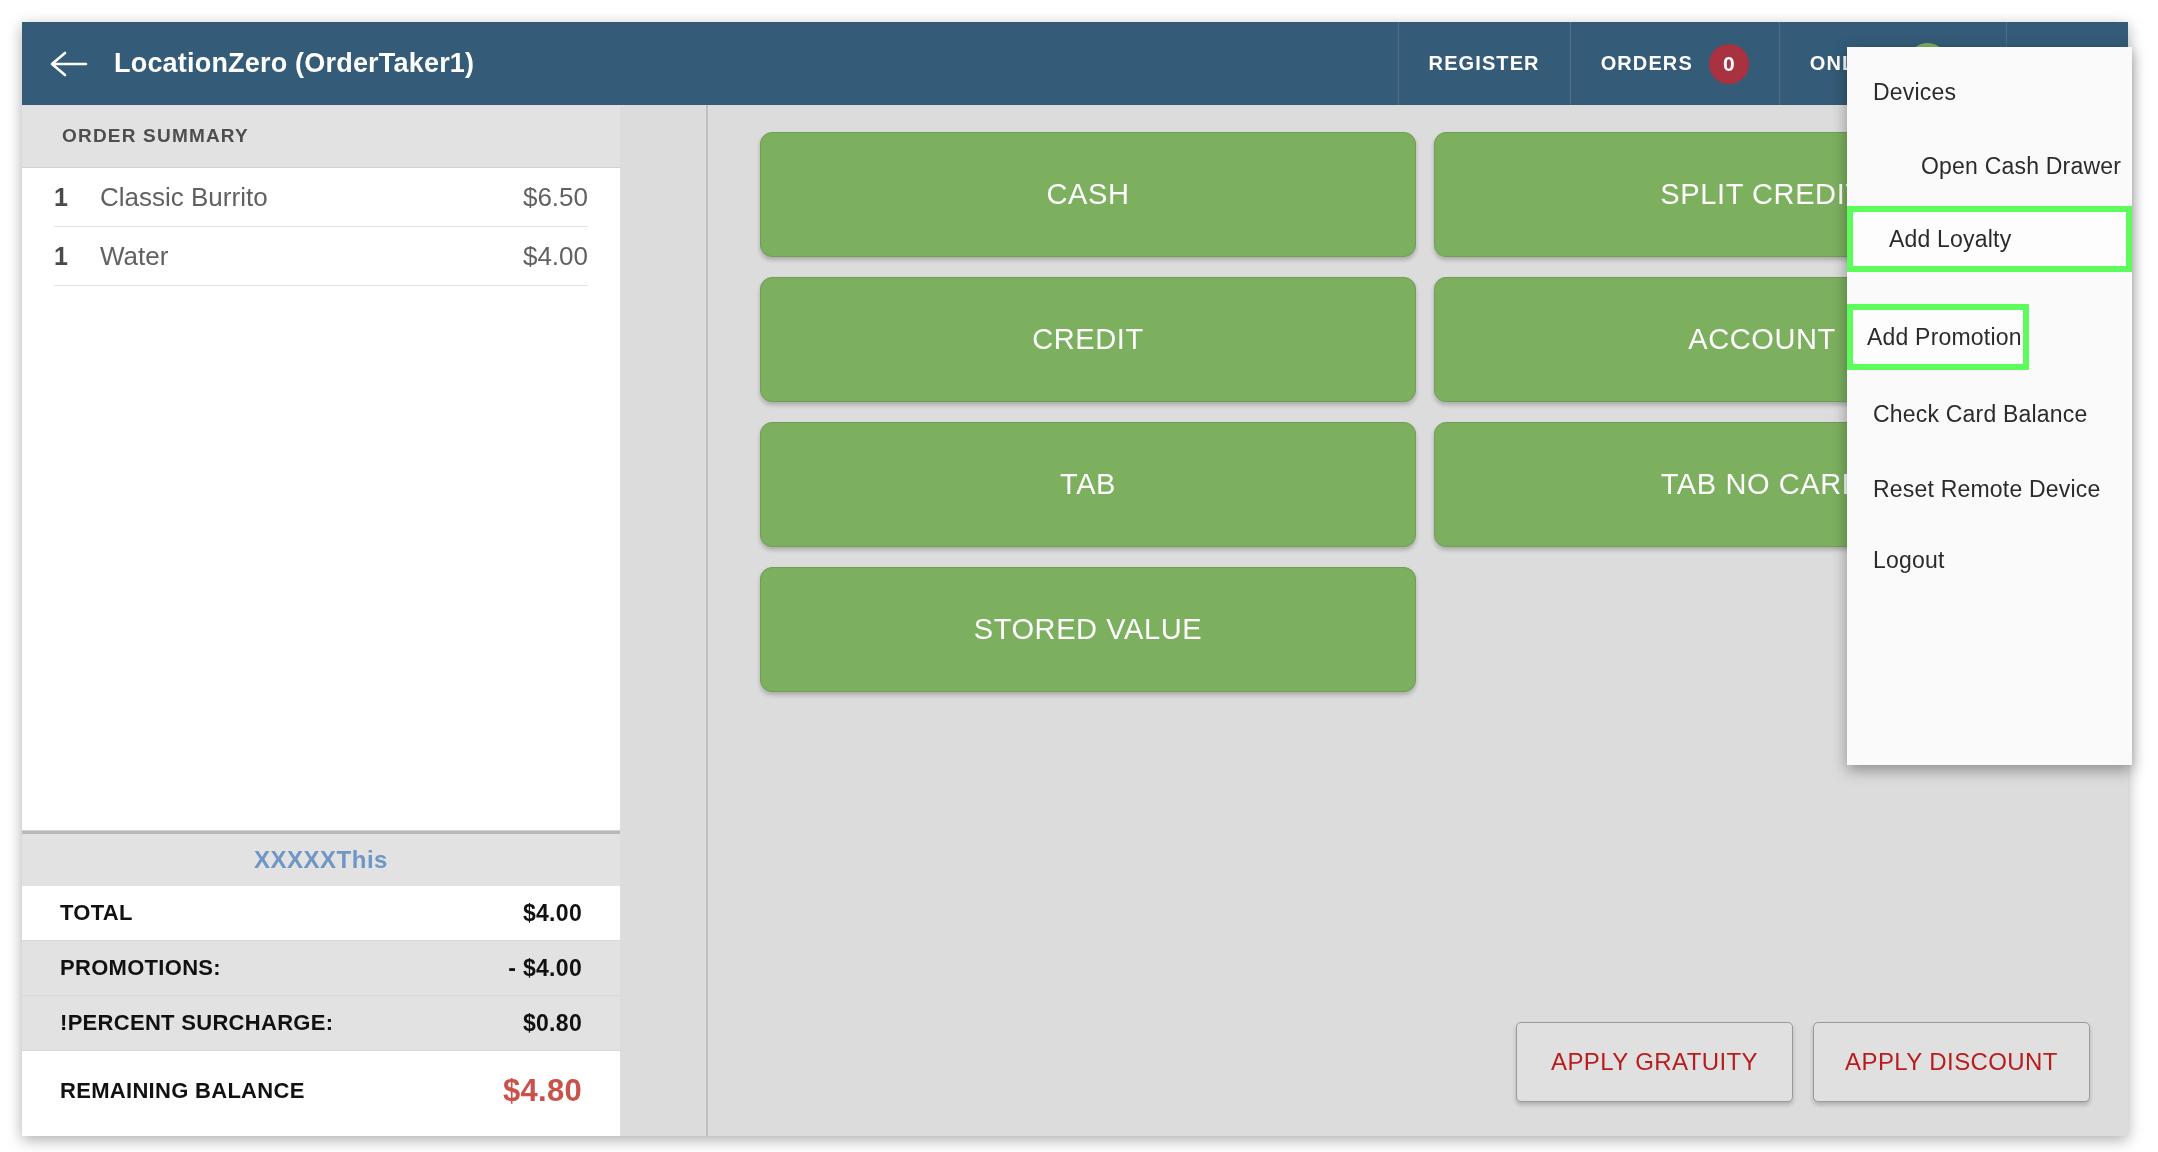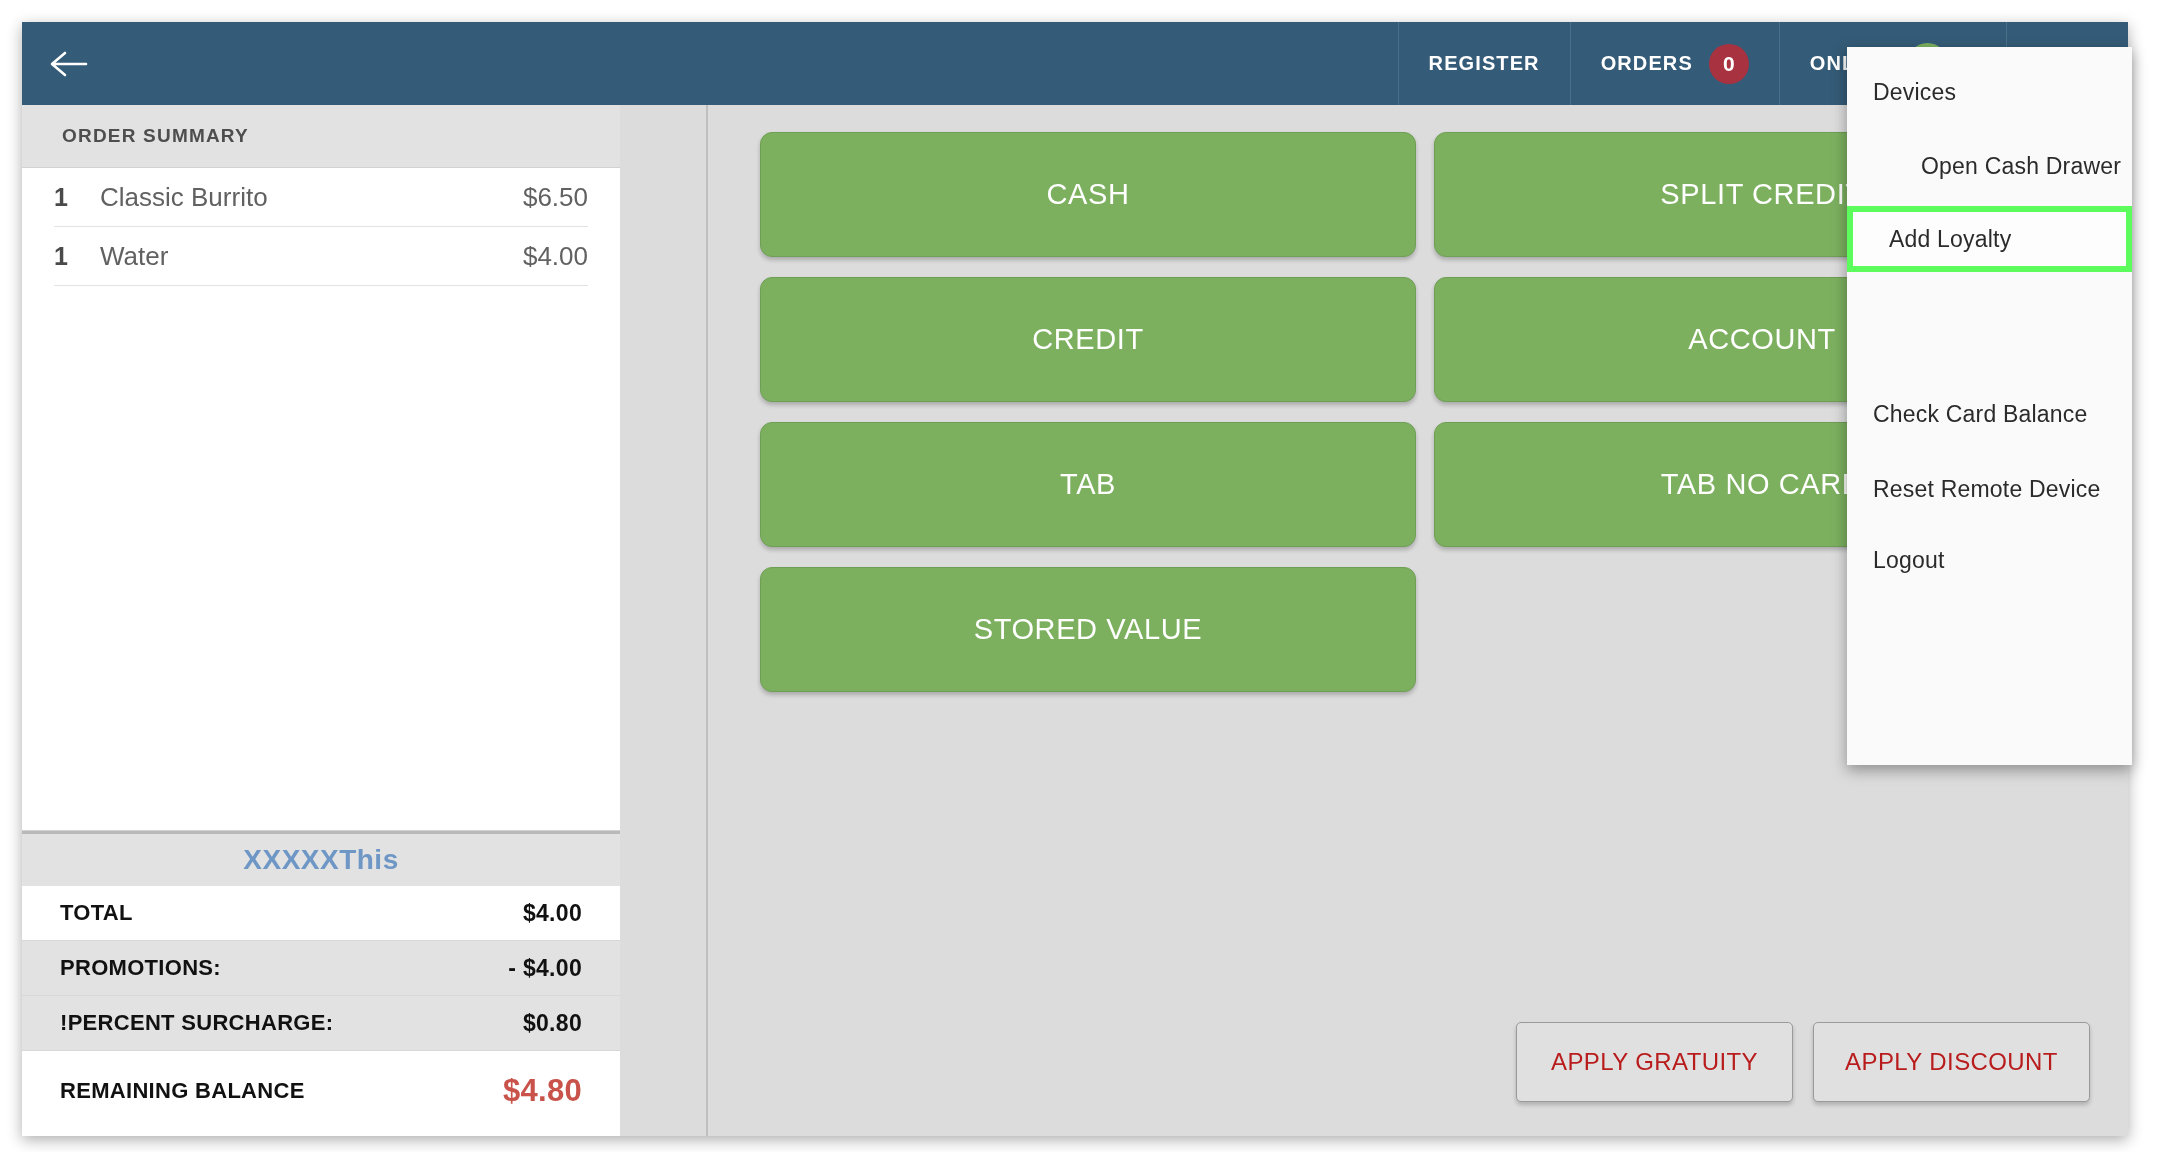--- a/index.html
+++ b/index.html
@@ -162,21 +162,21 @@
   .order-item .price { font-size: 26px; }
 
   #order-ref-bar {
     height: 55px;
     background: #e2e2e2;
     border-top: 3px solid #b9b9b9;
     display: flex;
     align-items: center;
     justify-content: center;
     color: #6f97c6;
-    font-size: 28px;
+    font-size: 24px;
     font-weight: bold;
     letter-spacing: 0.5px;
     cursor: pointer;
   }
   .total-row {
     display: flex;
     align-items: center;
     justify-content: space-between;
     height: 55px;
     padding: 0 38px;
@@ -294,20 +294,21 @@
 <div id="app-shell">
 
   <div id="header">
 
     <div id="back-button">
       <svg width="40" height="30" viewBox="0 0 40 30">
         <path d="M38 15 H5 M17 4 L4 15 L17 26" fill="none" stroke="#ffffff" stroke-width="2.6" stroke-linecap="round" stroke-linejoin="round"></path>
       </svg>
     </div>
 
+    <div id="app-title">LocationZero (OrderTaker1)</div>
 
     <div id="header-right">
 
       <div class="hdr-cell">
         <span>REGISTER</span>
       </div>
 
       <div class="hdr-cell">
         <span>ORDERS</span>
         <span id="orders-badge">0</span>
@@ -394,20 +395,21 @@
   </div>
 
   <div id="dropdown-menu">
 
     <div class="menu-item" style="top:12px;height:66px;text-align:center;">Devices</div>
 
     <div class="menu-item" style="top:86px;height:66px;margin-left:48px;">Open Cash Drawer</div>
 
     <div class="menu-item highlighted" style="top:159px;height:66px;padding-left:36px;">Add Loyalty</div>
 
+    <div class="menu-item highlighted" style="top:257px;height:66px;padding-left:14px;width:182px;">Add Promotion</div>
 
     <div class="menu-item" style="top:334px;height:66px;">Check Card Balance</div>
 
     <div class="menu-item" style="top:409px;height:66px;">Reset Remote Device</div>
 
     <div class="menu-item" style="top:480px;height:66px;">Logout</div>
 
   </div>
 
 </div>

